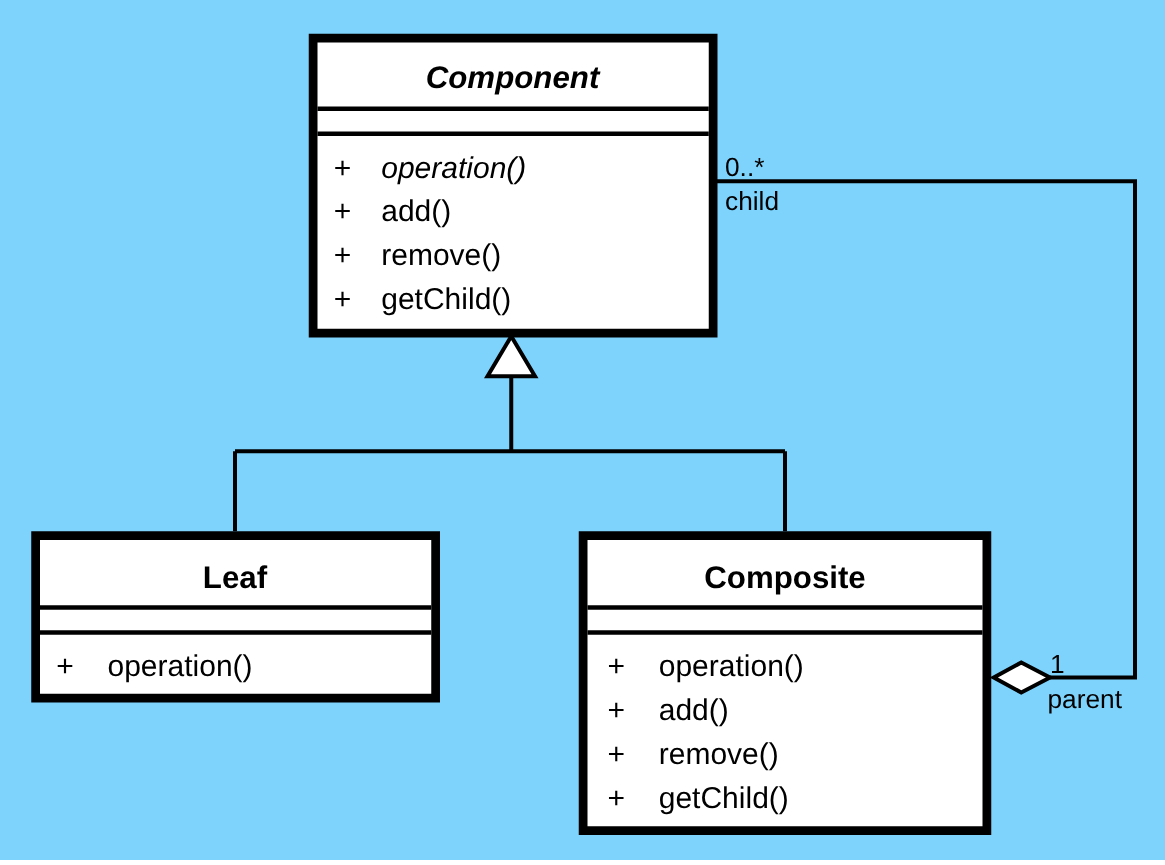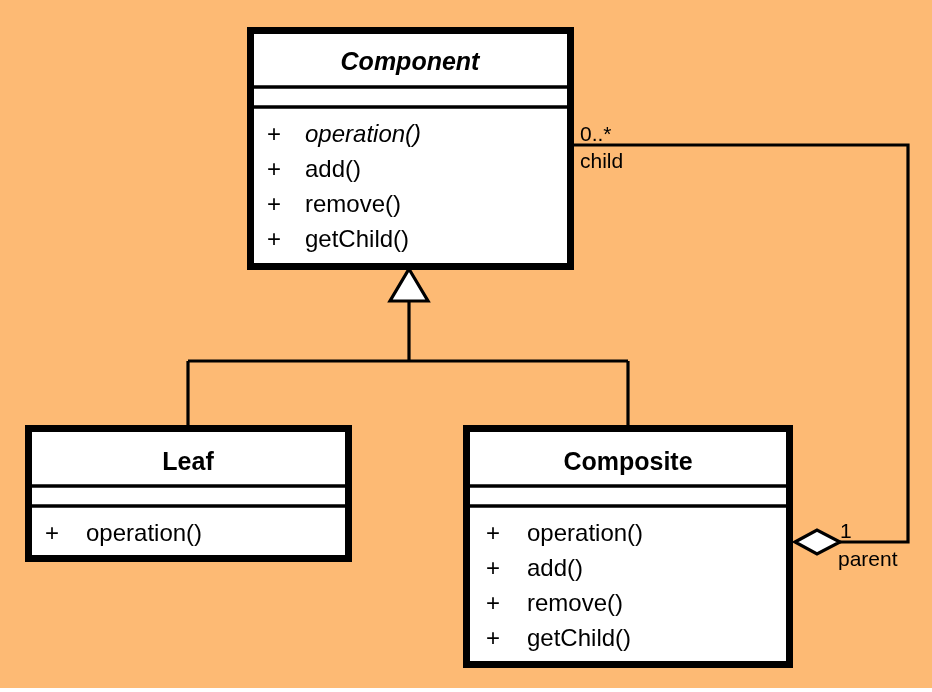--- a/index.html
+++ b/index.html
@@ -10,21 +10,21 @@
   body {
     width: 932px;
     height: 692px;
     font-family: "Liberation Sans", sans-serif;
     overflow: hidden;
   }
   #diagram-root {
     position: relative;
     width: 932px;
     height: 688px;
-    background: #fdba74;
+    background: #7dd3fc;
     text-align: center;
   }
   svg.uml-canvas {
     display: block;
     width: 932px;
     height: 692px;
   }
   .class-box-frame {
     fill: #ffffff;
     stroke: #000000;

